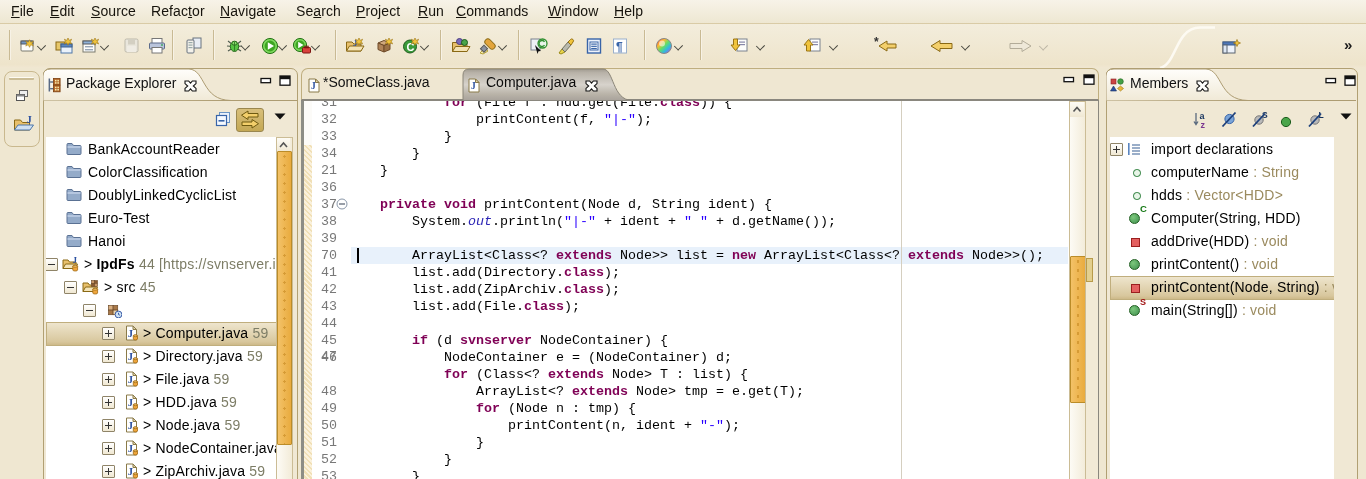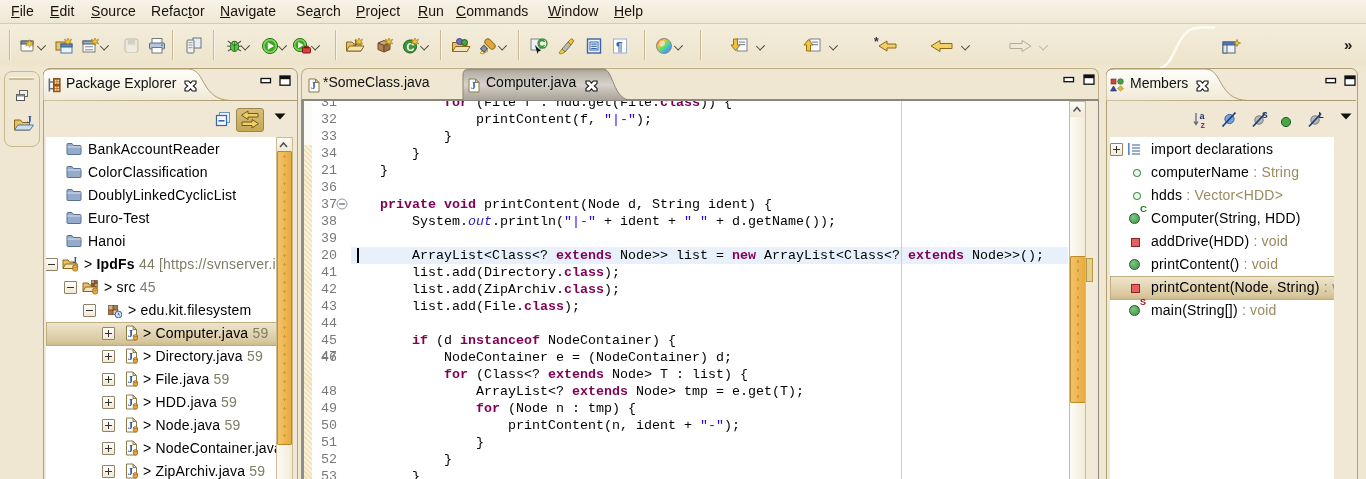--- a/index.html
+++ b/index.html
@@ -389,21 +389,20 @@
     </svg>
 <div id="petree" class="vcontent" style="left:46px;top:137px;width:230px;height:342px">
   <div class="tsel" style="left:0;top:185px;width:229px"></div>
   <div class="trow" style="left:42px;top:1px">BankAccountReader</div>
   <div class="trow" style="left:42px;top:24px">ColorClassification</div>
   <div class="trow" style="left:42px;top:47px">DoublyLinkedCyclicList</div>
   <div class="trow" style="left:42px;top:70px">Euro-Test</div>
   <div class="trow" style="left:42px;top:93px">Hanoi</div>
   <div class="trow" style="left:38px;top:116px">&gt; <b>IpdFs</b> <span class="dim">44 [https://svnserver.i</span></div>
   <div class="trow" style="left:58px;top:139px">&gt; src <span class="dim">45</span></div>
-  <div class="trow" style="left:82px;top:162px">&gt; edu.kit.filesystem</div>
   <div class="trow" style="left:97px;top:185px">&gt; Computer.java <span class="dim">59</span></div>
   <div class="trow" style="left:97px;top:208px">&gt; Directory.java <span class="dim">59</span></div>
   <div class="trow" style="left:97px;top:231px">&gt; File.java <span class="dim">59</span></div>
   <div class="trow" style="left:97px;top:254px">&gt; HDD.java <span class="dim">59</span></div>
   <div class="trow" style="left:97px;top:277px">&gt; Node.java <span class="dim">59</span></div>
   <div class="trow" style="left:97px;top:300px">&gt; NodeContainer.java </div>
   <div class="trow" style="left:97px;top:323px">&gt; ZipArchiv.java <span class="dim">59</span></div>
   <svg class="abs" style="left:20px;top:4px" width="16" height="16">
         <use href="#sym-folder"></use>
       </svg>
@@ -516,21 +515,21 @@
   <div class="abs" style="left:600px;top:0;width:1px;height:378px;background:#d5cfc0"></div>
   <div class="ln" style="top:-7px">31</div>
   <div class="ln" style="top:10px">32</div>
   <div class="ln" style="top:27px">33</div>
   <div class="ln" style="top:44px">34</div>
   <div class="ln" style="top:61px">21</div>
   <div class="ln" style="top:78px">36</div>
   <div class="ln" style="top:95px">37</div>
   <div class="ln" style="top:112px">38</div>
   <div class="ln" style="top:129px">39</div>
-  <div class="ln" style="top:146px">20</div>
+  <div class="ln" style="top:146px">70</div>
   <div class="ln" style="top:163px">41</div>
   <div class="ln" style="top:180px">42</div>
   <div class="ln" style="top:197px">43</div>
   <div class="ln" style="top:214px">44</div>
   <div class="ln" style="top:231px">45</div>
   <div class="ln" style="top:248px">46</div>
   <div class="ln" style="top:247px">47</div>
   <div class="ln" style="top:282px">48</div>
   <div class="ln" style="top:299px">49</div>
   <div class="ln" style="top:316px">50</div>
@@ -546,21 +545,21 @@
   <div class="cl" style="top:10px">                printContent(f, <span class="s">"|-"</span>);</div>
   <div class="cl" style="top:27px">            }</div>
   <div class="cl" style="top:44px">        }</div>
   <div class="cl" style="top:61px">    }</div>
   <div class="cl" style="top:95px">    <span class="k">private</span> <span class="k">void</span> printContent(Node d, String ident) {</div>
   <div class="cl" style="top:112px">        System.<span class="st">out</span>.println(<span class="s">"|-"</span> + ident + <span class="s">" "</span> + d.getName());</div>
   <div class="cl" style="top:146px">        ArrayList&lt;Class&lt;? <span class="k">extends</span> Node&gt;&gt; list = <span class="k">new</span> ArrayList&lt;Class&lt;? <span class="k">extends</span> Node&gt;&gt;();</div>
   <div class="cl" style="top:163px">        list.add(Directory.<span class="k">class</span>);</div>
   <div class="cl" style="top:180px">        list.add(ZipArchiv.<span class="k">class</span>);</div>
   <div class="cl" style="top:197px">        list.add(File.<span class="k">class</span>);</div>
-  <div class="cl" style="top:231px">        <span class="k">if</span> (d <span class="k">instanceof</span> NodeContainer) {</div>
+  <div class="cl" style="top:231px">        <span class="k">if</span> (d <span class="k">svnserver</span> NodeContainer) {</div>
   <div class="cl" style="top:248px">            NodeContainer e = (NodeContainer) d;</div>
   <div class="cl" style="top:265px">            <span class="k">for</span> (Class&lt;? <span class="k">extends</span> Node&gt; T : list) {</div>
   <div class="cl" style="top:282px">                ArrayList&lt;? <span class="k">extends</span> Node&gt; tmp = e.get(T);</div>
   <div class="cl" style="top:299px">                <span class="k">for</span> (Node n : tmp) {</div>
   <div class="cl" style="top:316px">                    printContent(n, ident + <span class="s">"-"</span>);</div>
   <div class="cl" style="top:333px">                }</div>
   <div class="cl" style="top:350px">            }</div>
   <div class="cl" style="top:367px">        }</div>
 
   <div class="abs" style="left:55.5px;top:147px;width:2.5px;height:15px;background:#000"></div>

